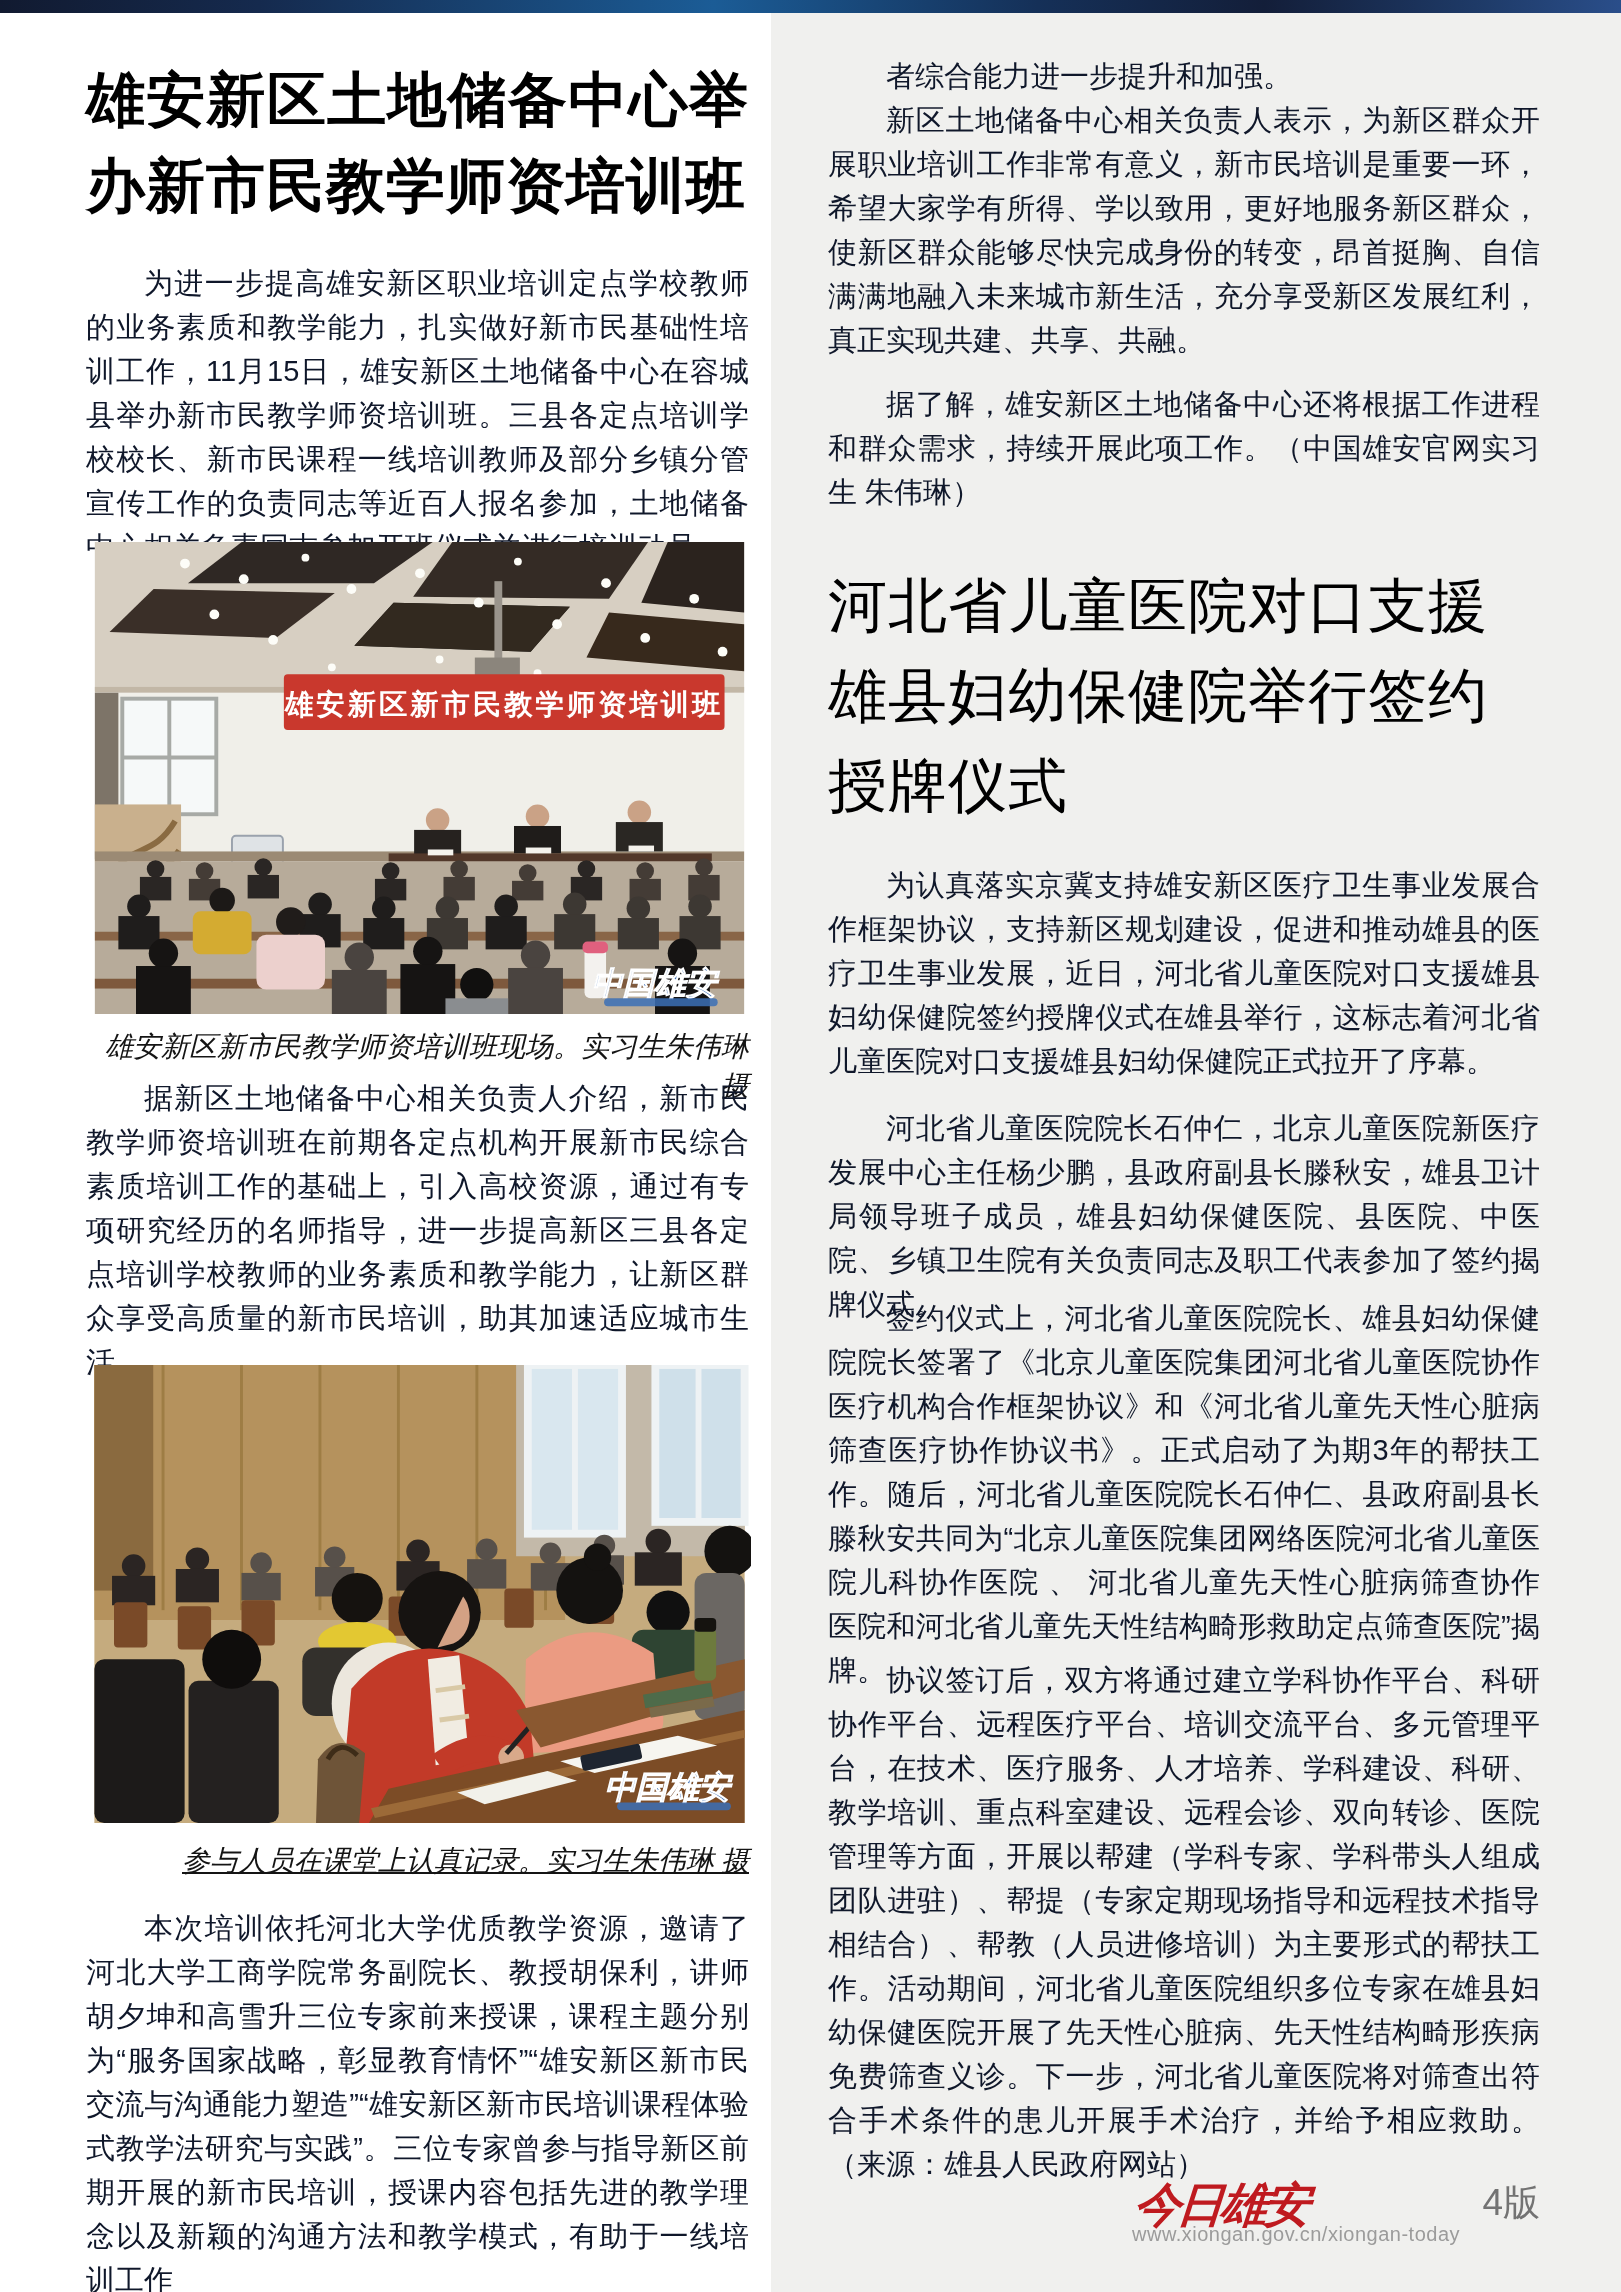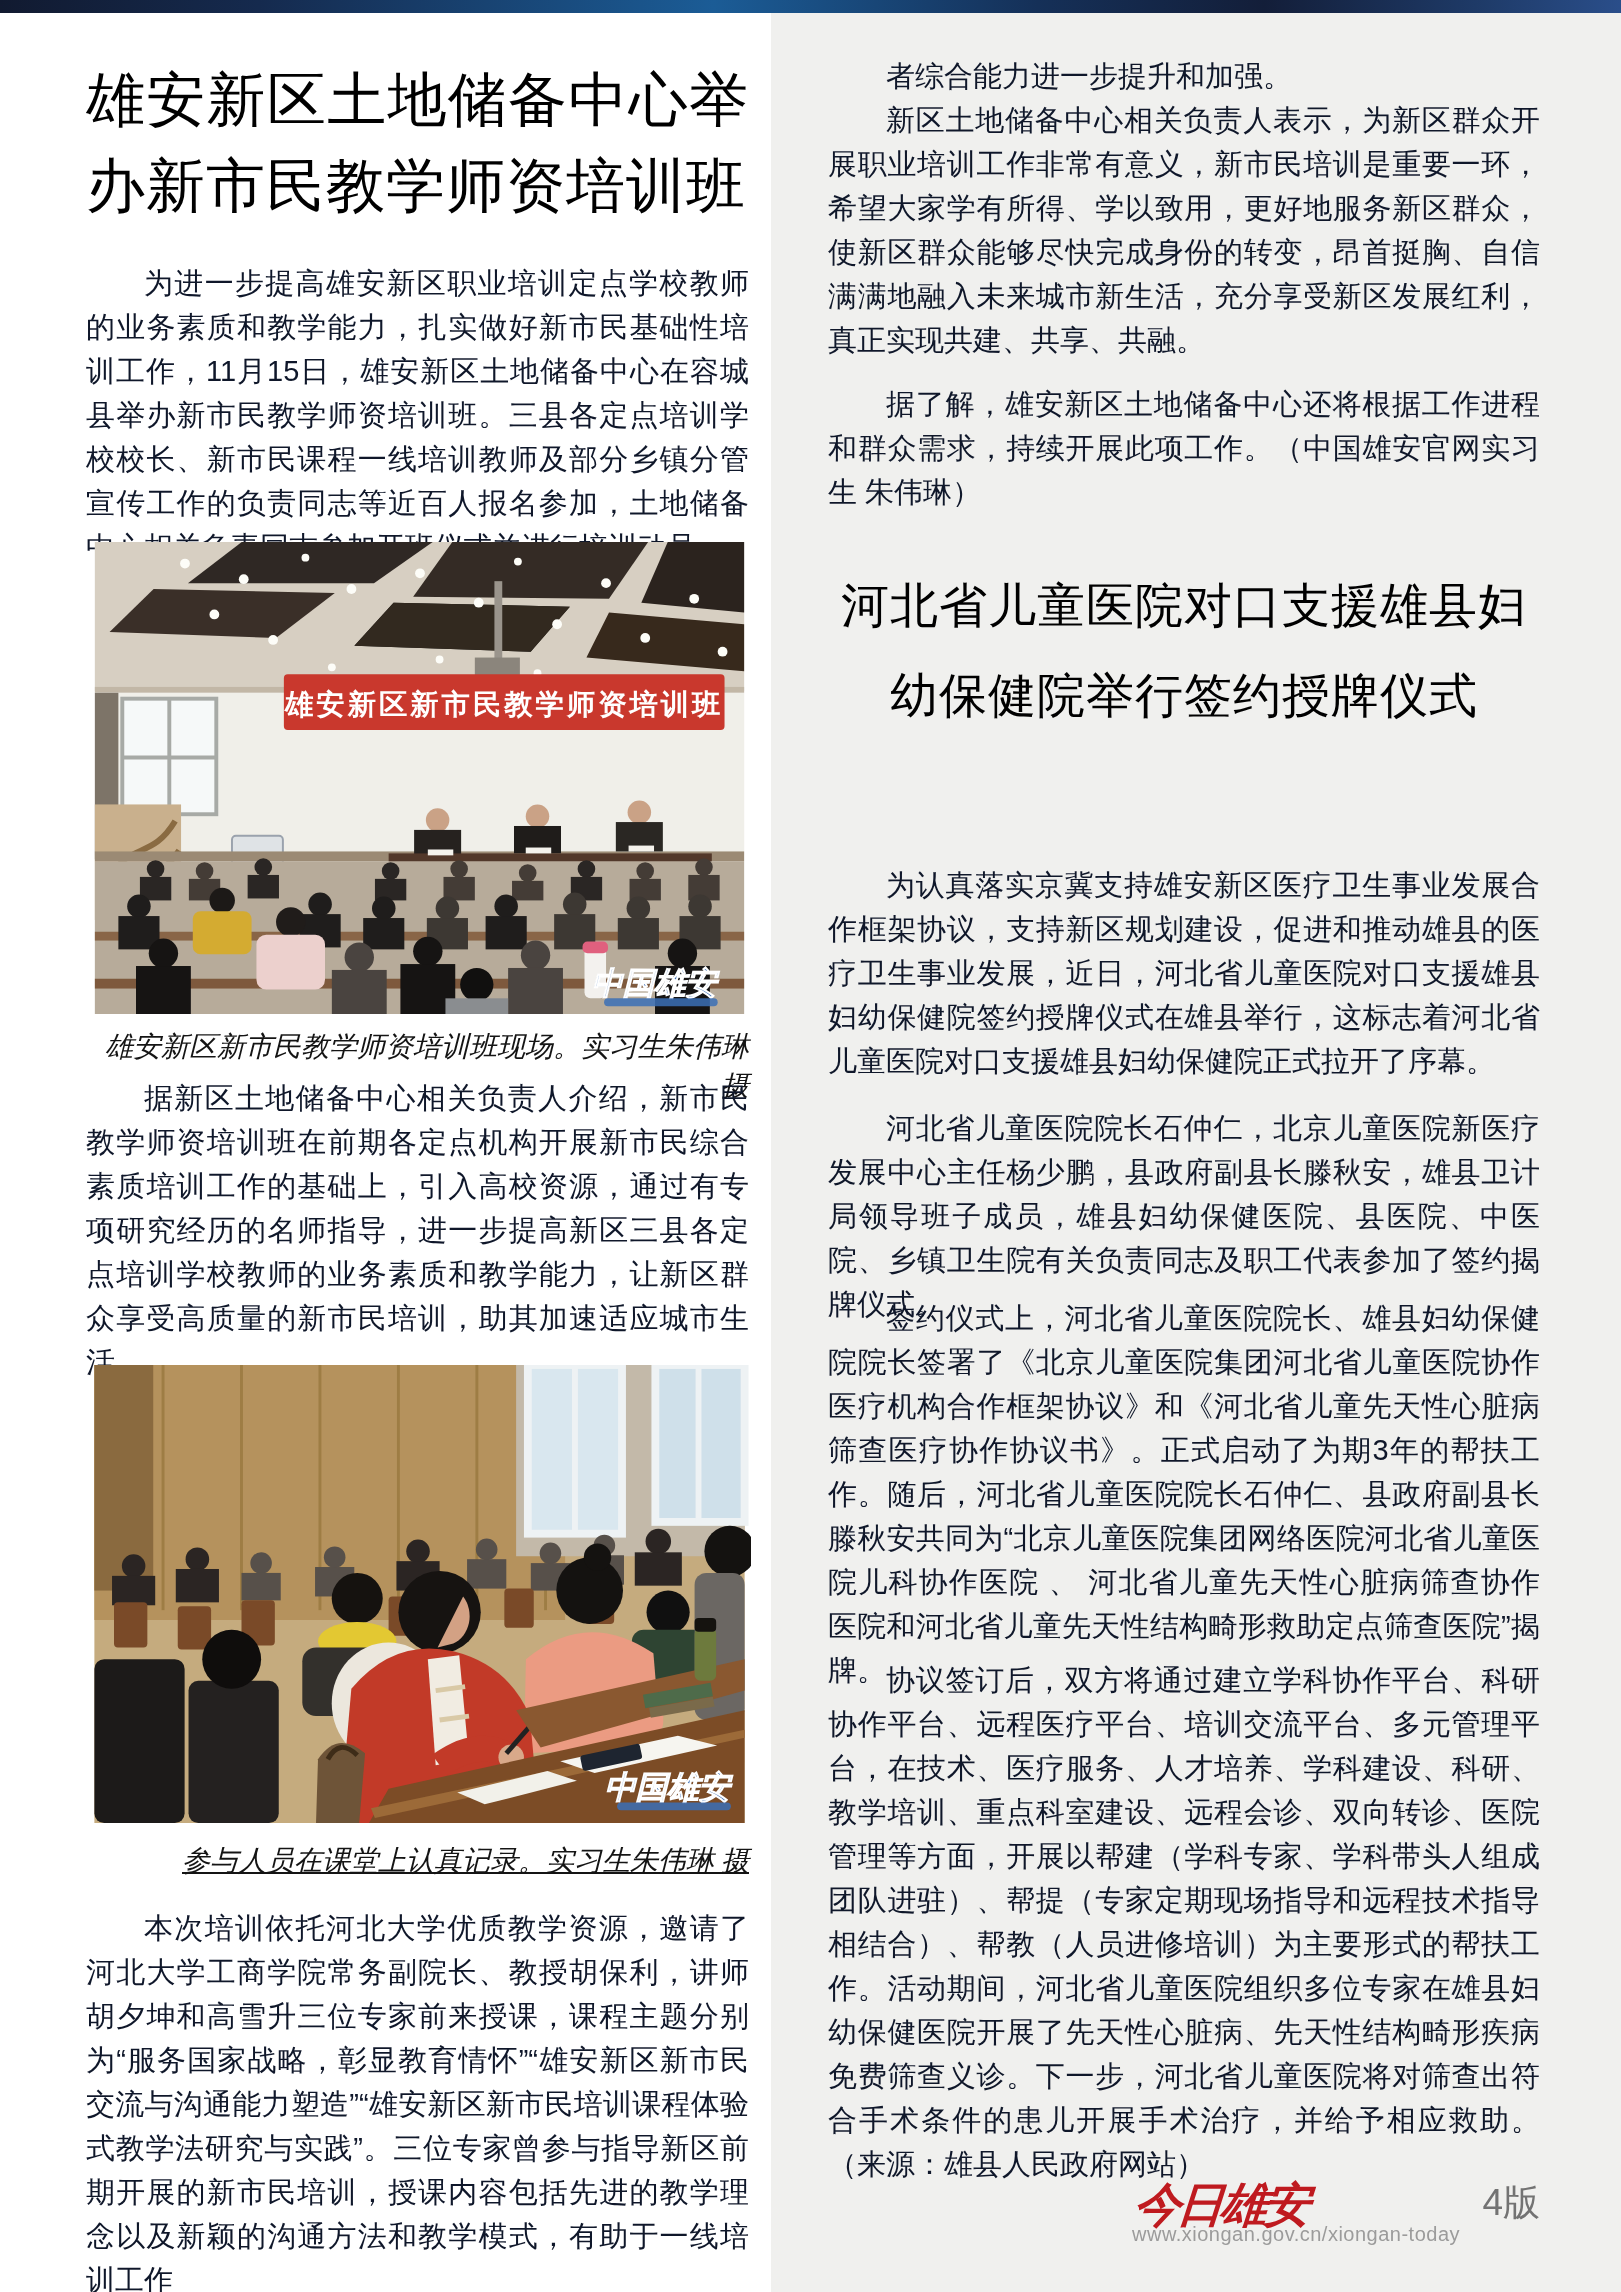--- a/index.html
+++ b/index.html
@@ -4,24 +4,24 @@
 <style>
   html,body{margin:0;padding:0;background:#888;}
   .page{position:relative;width:1621px;height:2293px;background:#ffffff;overflow:hidden;
         font-family:"Liberation Sans",sans-serif;}
   .right-bg{position:absolute;left:771px;top:0;width:850px;height:2293px;background:#f0f0ee;}
   .topbar{position:absolute;left:0;top:0;width:1621px;height:12.7px;
     background:linear-gradient(90deg,#111a30 0%,#152a4e 16%,#1b5c96 44%,#153058 64%,#131e39 78%,#1e3a67 91%,#2a4e8a 100%);}
   .col-left{position:absolute;left:86px;top:0;width:663px;}
   .col-right{position:absolute;left:828px;top:0;width:712px;}
   .abs{position:absolute;left:0;width:100%;}
-  h1.headline{margin:0;font-family:"Liberation Serif",serif;font-weight:400;color:#000;
+  h1.headline{margin:0;font-family:"Liberation Serif",serif;font-weight:700;color:#000;
     font-size:59px;line-height:86px;letter-spacing:1px;text-align:justify;}
   h2.headline2{margin:0;font-family:"Liberation Serif",serif;font-weight:400;color:#000;
-    font-size:48px;line-height:90px;letter-spacing:1px;text-align:center;}
+    font-size:59px;line-height:90px;letter-spacing:1px;text-align:left;}
   p.body{margin:0;font-size:29px;line-height:44px;color:#0f172a;text-align:justify;text-indent:2em;}
   p.caption{margin:0;font-family:"Liberation Serif",serif;font-style:italic;font-size:28px;
     line-height:39px;color:#141414;text-align:right;}
   .photo{display:block;}
   .footer-brand{position:absolute;left:306px;top:0;font-family:"Liberation Serif",serif;
     font-weight:bold;font-style:italic;font-size:47px;letter-spacing:-3.9px;color:#bf1a1f;
     transform:skewX(-4deg);}
   .footer-edition{position:absolute;right:0;top:3.9px;font-size:37px;color:#737373;}
   .footer-url{position:absolute;left:304px;top:49px;font-size:20px;color:#9b9b9b;letter-spacing:0.5px;}
 </style>

